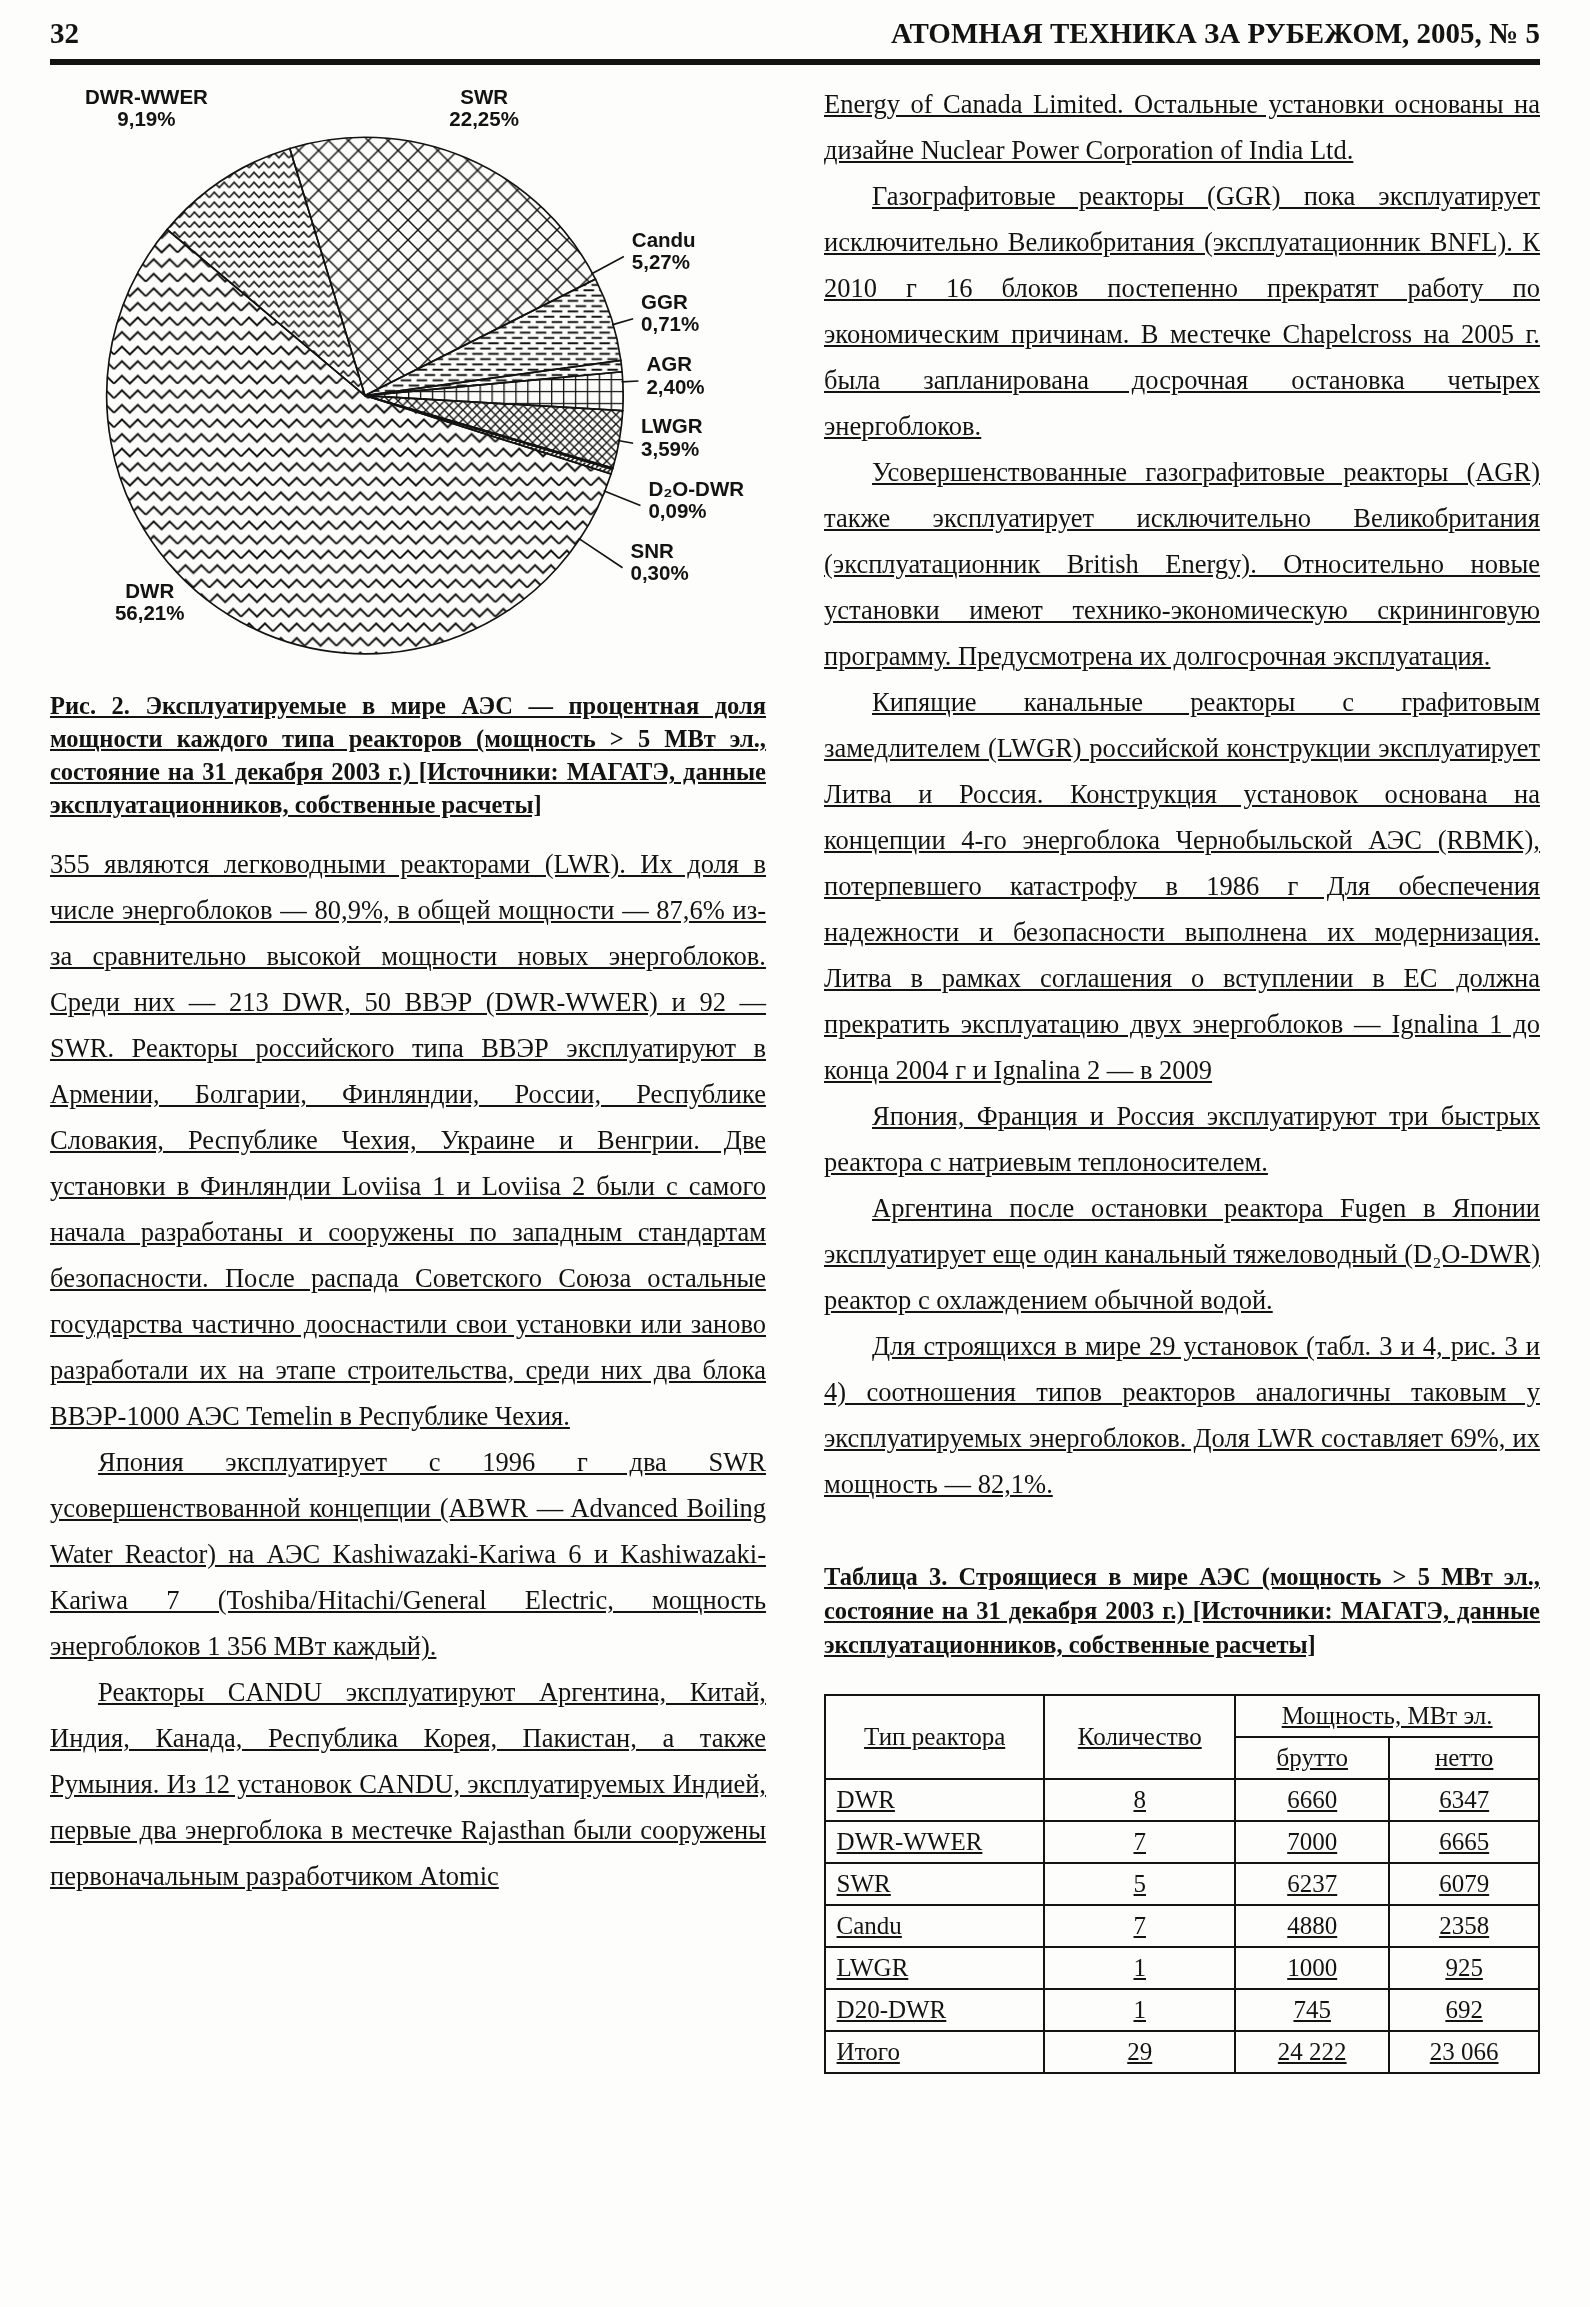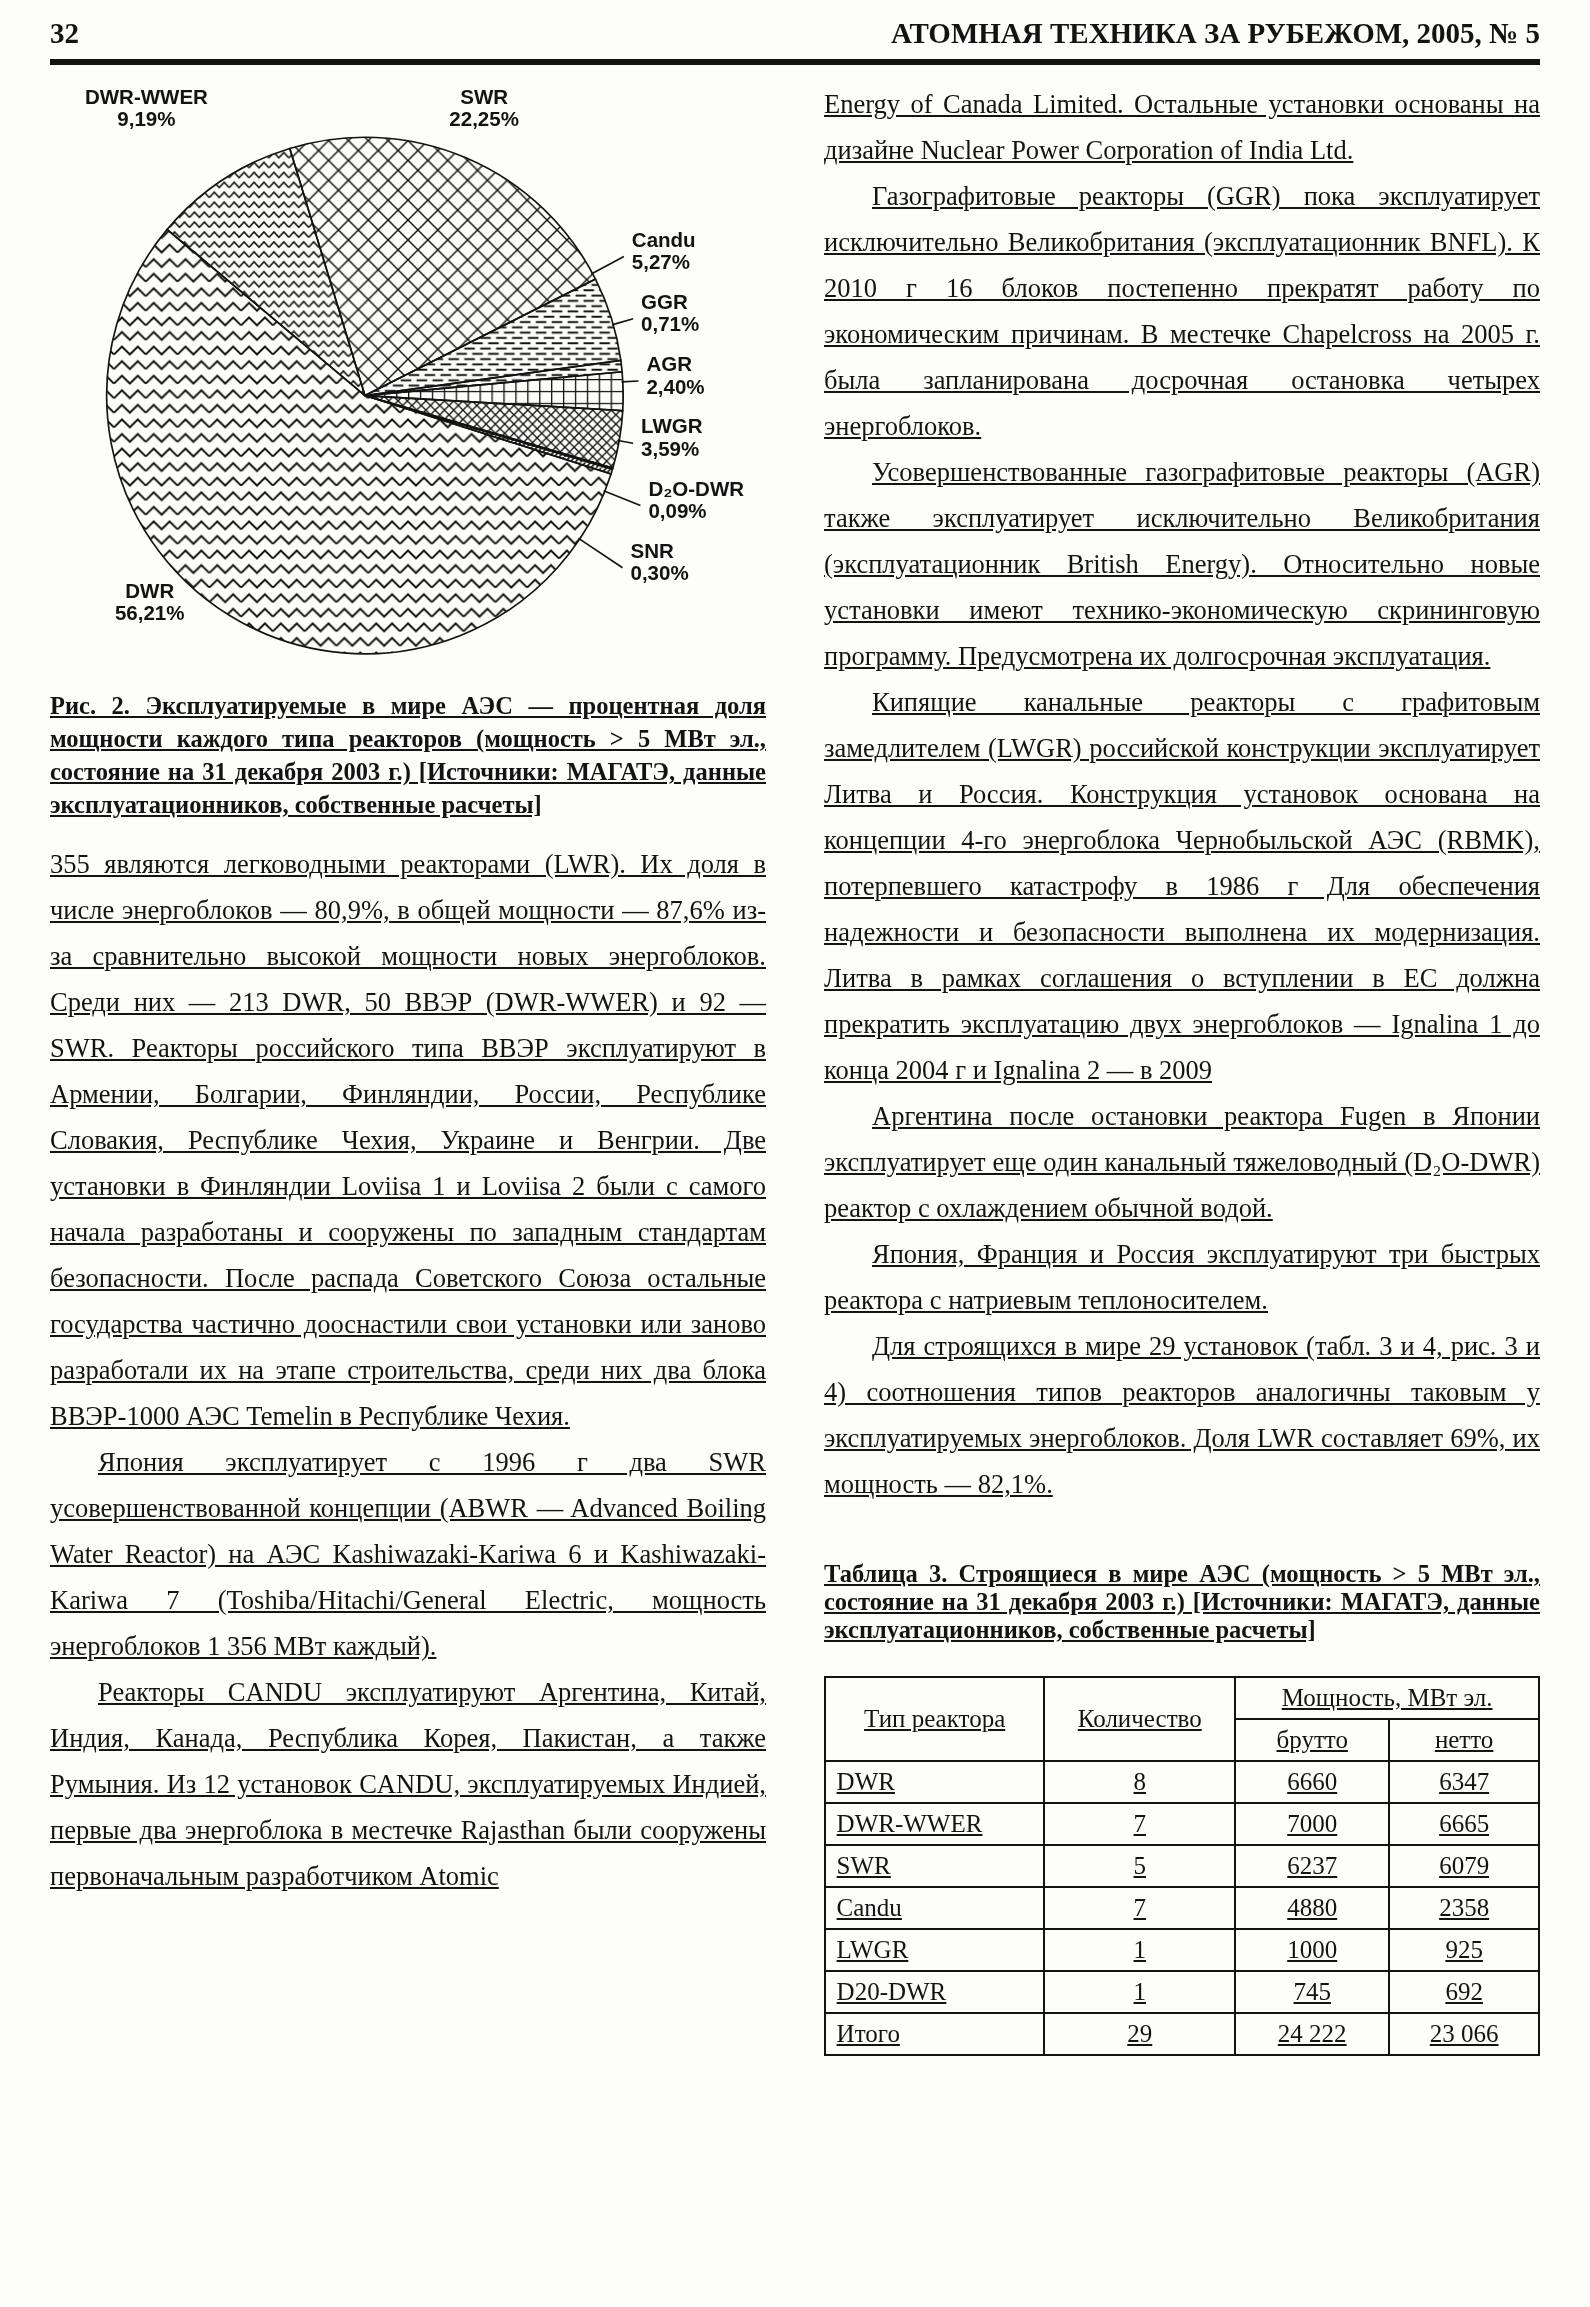--- a/index.html
+++ b/index.html
@@ -34,21 +34,21 @@
   .pie-label {
     font-family: "Liberation Sans", sans-serif;
     font-weight: bold; font-size: 31px; fill: #131313;
   }
   figcaption {
     font-weight: bold; font-size: 24.5px; line-height: 33px;
     text-align: justify; margin: 12px 0 20px 0;
   }
 
   .table-caption {
-    font-weight: bold; font-size: 24.5px; line-height: 28px;
+    font-weight: bold; font-size: 24.5px; line-height: 34px;
     text-align: justify; margin: 53px 0 32px 0;
   }
   table { border-collapse: collapse; width: 100%; font-size: 25px; margin-top: 20px; }
   th, td {
     border: 2px solid #131313;
     padding: 4px 10.6px; height: 42px;
     font-weight: normal;
   }
   th { text-align: center; }
   td.cell-type { text-align: left; }
@@ -127,22 +127,22 @@
           <p>Реакторы CANDU эксплуатируют Аргентина, Китай, Индия, Канада, Республика Корея, Пакистан, а также Румыния. Из 12 установок CANDU, эксплуатируемых Индией, первые два энергоблока в местечке Rajasthan были сооружены первоначальным разработчиком Atomic</p>
         </div>
     </div>
 
     <div class="col">
       <div class="body-text" id="right-paragraphs">
           <p>Energy of Canada Limited. Остальные установки основаны на дизайне Nuclear Power Corporation of India Ltd.</p>
           <p>Газографитовые реакторы (GGR) пока эксплуатирует исключительно Великобритания (эксплуатационник BNFL). К 2010 г  16 блоков постепенно прекратят работу по экономическим причинам. В местечке Chapelcross на 2005 г. была запланирована досрочная остановка четырех энергоблоков.</p>
           <p>Усовершенствованные газографитовые реакторы (AGR) также эксплуатирует исключительно Великобритания (эксплуатационник British Energy). Относительно новые установки имеют технико-экономическую скрининговую программу. Предусмотрена их долгосрочная эксплуатация.</p>
           <p>Кипящие канальные реакторы с графитовым замедлителем (LWGR) российской конструкции эксплуатирует Литва и Россия. Конструкция установок основана на концепции 4-го энергоблока Чернобыльской АЭС (RBMK), потерпевшего катастрофу в 1986 г  Для обеспечения надежности и безопасности выполнена их модернизация. Литва в рамках соглашения о вступлении в ЕС должна прекратить эксплуатацию двух энергоблоков — Ignalina 1 до конца 2004 г  и Ignalina 2 — в 2009</p>
+          <p>Япония, Франция и Россия эксплуатируют три быстрых реактора с натриевым теплоносителем.</p>
           <p>Аргентина после остановки реактора Fugen в Японии эксплуатирует еще один канальный тяжеловодный (D₂O-DWR) реактор с охлаждением обычной водой.</p>
-          <p>Япония, Франция и Россия эксплуатируют три быстрых реактора с натриевым теплоносителем.</p>
           <p>Для строящихся в мире 29 установок (табл. 3 и 4, рис. 3 и 4) соотношения типов реакторов аналогичны таковым у эксплуатируемых энергоблоков. Доля LWR составляет 69%, их мощность — 82,1%.</p>
         </div>
 
       <div class="table-caption">Таблица 3. Строящиеся в мире АЭС (мощность &gt; 5 МВт эл., состояние на 31 декабря 2003 г.) [Источники: МАГАТЭ, данные эксплуатационников, собственные расчеты]</div>
 
       <table>
         <thead>
           <tr>
             <th rowspan="2">Тип реактора</th>
             <th rowspan="2">Количество</th>

